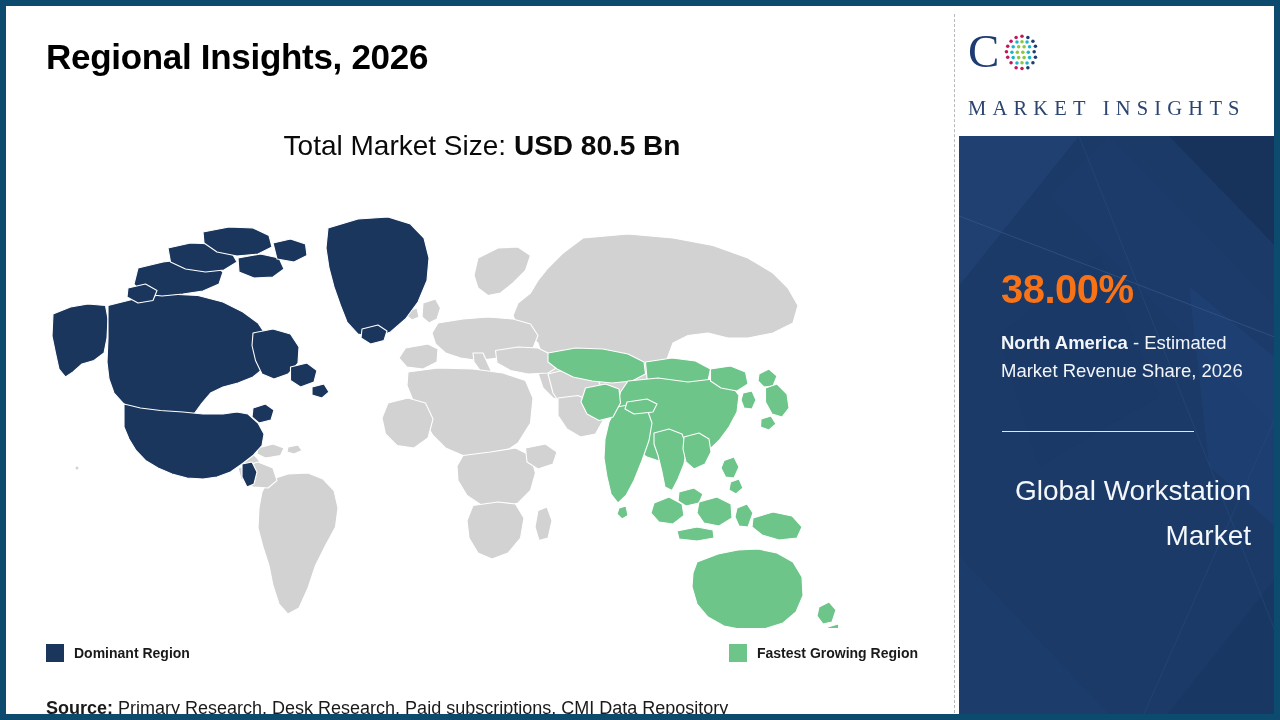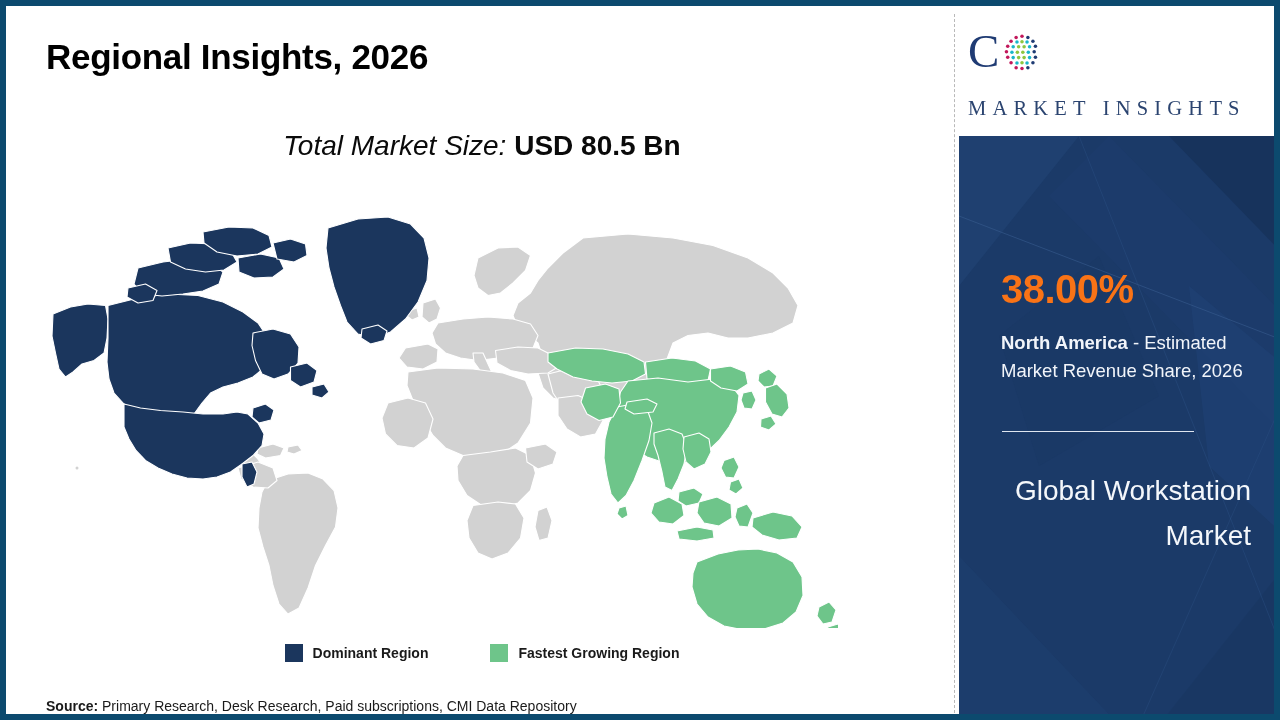--- a/index.html
+++ b/index.html
@@ -35,41 +35,41 @@
   #market-size {
     position: absolute;
     left: 40px;
     top: 124px;
     width: 872px;
     text-align: center;
     font-size: 28px;
     color: #0a0a0a;
     white-space: nowrap;
   }
-  #market-size .ms-label { font-weight: normal; font-style: italic; }
+  #market-size .ms-label { font-weight: normal; }
   #market-size .ms-value { font-weight: bold; margin-top: 10px; }
 
   
   #map-wrap {
     position: absolute;
     left: 32px;
     top: 182px;
     width: 800px;
     height: 440px;
   }
   #map-wrap svg { display: block; width: 100%; height: 100%; }
 
   
   #legend {
     position: absolute;
     left: 40px;
     top: 638px;
     width: 872px;
     display: flex;
-    justify-content: center;
+    justify-content: space-between;
     align-items: center;
     gap: 62px;
   }
   .legend-item {
     display: flex;
     align-items: center;
     gap: 10px;
   }
   .legend-swatch {
     width: 18px;
@@ -81,21 +81,21 @@
     font-weight: bold;
     color: #1a1a1a;
     white-space: nowrap;
   }
 
   
   #source-line {
     position: absolute;
     left: 40px;
     top: 692px;
-    font-size: 14px;
+    font-size: 18px;
     color: #1a1a1a;
     white-space: nowrap;
   }
   #source-line .src-label { font-weight: bold; }
 
   
   #vertical-dashed-divider {
     position: absolute;
     left: 948px;
     top: 8px;

